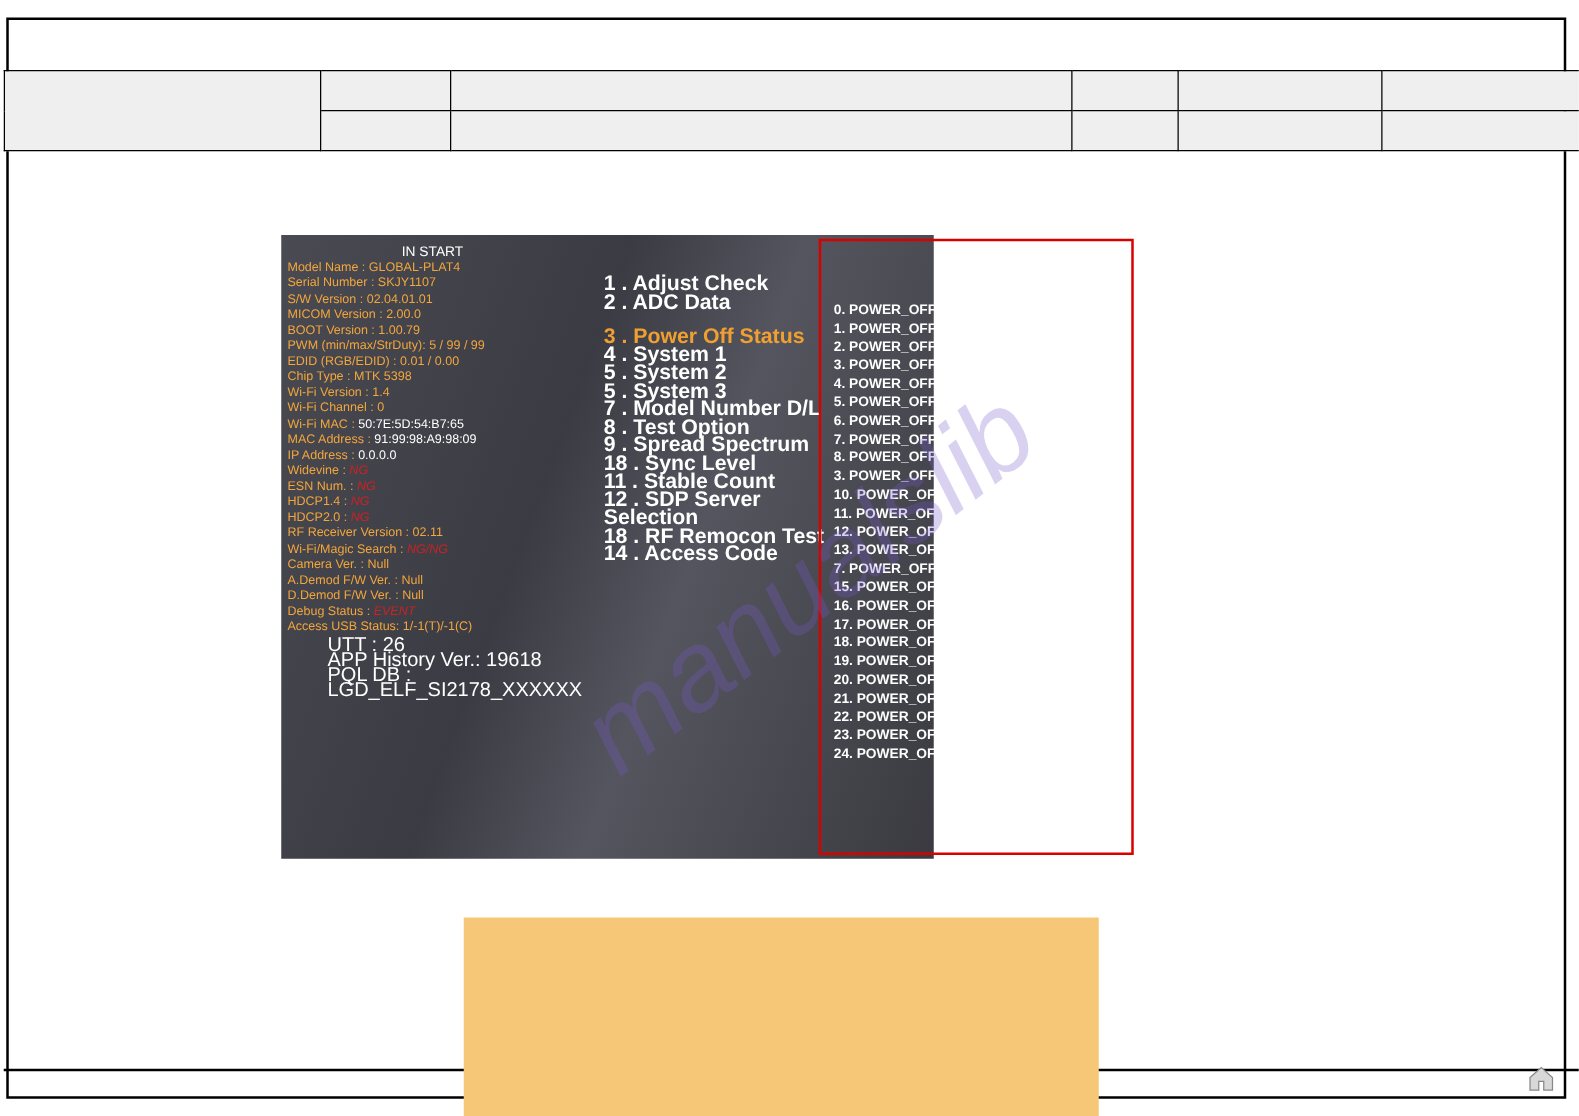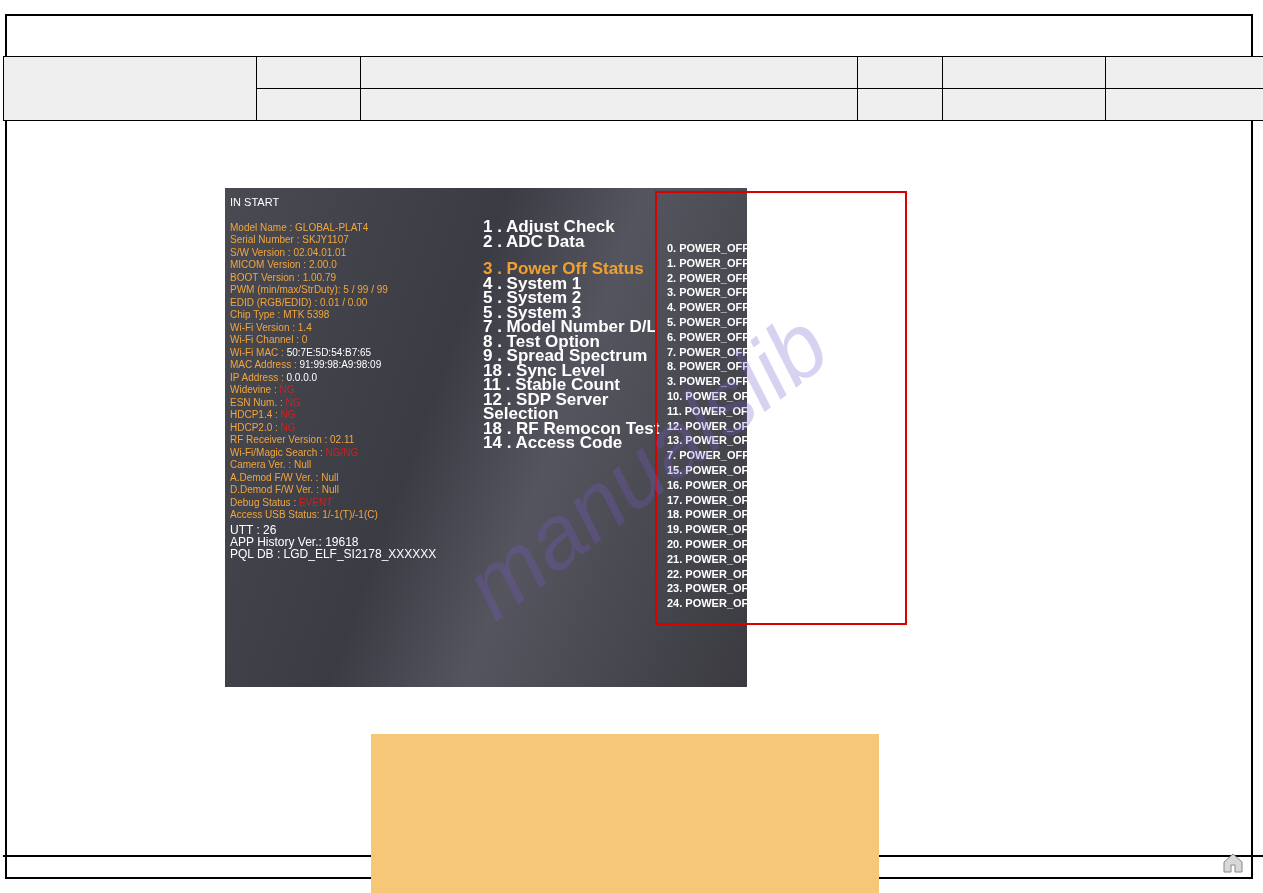--- a/index.html
+++ b/index.html
@@ -10,31 +10,31 @@
   .header-table .c1 { width: 223px; }
   .header-table .c2 { width: 92px; }
   .header-table .c3 { width: 439px; }
   .header-table .c4 { width: 75px; }
   .header-table .c5 { width: 144px; }
   .header-table .c6 { width: 144px; }
   .bottom-line { position: absolute; left: -4px; top: 839px; width: 1266px; height: 2px; background: #000; }
 
   .tv-photo { position: absolute; left: 225px; top: 188px; width: 522px; height: 499px; background: linear-gradient(110deg,#4a4a52 0%,#3b3b44 40%,#55555f 60%,#3a3a40 100%); }
   .info-col { position: absolute; left: 5px; top: 8px; width: 232px; font-size: 10px; line-height: 12.5px; color: #f2a63c; font-family: Arial, sans-serif; }
-  .info-col .title { color: #fff; text-align: left; font-size: 11px; margin-bottom:13px;}
+  .info-col .title { color: #fff; text-align: center; font-size: 11px; margin-bottom:0;}
   .info-col .row { white-space: nowrap; }
   .info-col .row .val { color: #f2a63c; }
-  .info-col .row .red { color: #cc2222; }
+  .info-col .row .red { color: #cc2222; font-style: italic; }
   .info-col .row .white { color: #fff; }
-  .info-col .footer { color:#fff; margin-top:2px; font-size:12px; line-height:12px;}
+  .info-col .footer { color:#fff; margin-top:2px; font-size:16px; line-height:12px;margin-left:32px;}
 
   .menu-col { position: absolute; left: 258px; top: 32px; width: 200px; font-size: 17px; line-height:14.5px; color:#fff; font-weight:bold;}
   .menu-col .hl { color:#f0a030;margin-top:13px; }
 
-  .status-panel { position: absolute; left: 430px; top: 3px; width: 252px; height: 434px; border: 2px solid #d90000; }
+  .status-panel { position: absolute; left: 430px; top: 3px; width: 252px; height: 493px; border: 2px solid #d90000; }
   .status-title { position:absolute; right:8px; top:18px; color:#fff; font-size:12px; font-weight:bold;}
   .status-list { position:absolute; left:10px; top:48px; color:#fff; font-size:11px; line-height:14.8px; font-weight:bold;}
 
   .orange-box { position:absolute; left:371px; top:734px; width:508px; height:164px; background:#f7c778; }
 
   .watermark { position:absolute; left:315px; top:170px; width:700px; height:540px; pointer-events:none; }
 
   .home-icon { position:absolute; right:18px; bottom:18px; width:24px; height:24px; }
 </style>
 </head>

